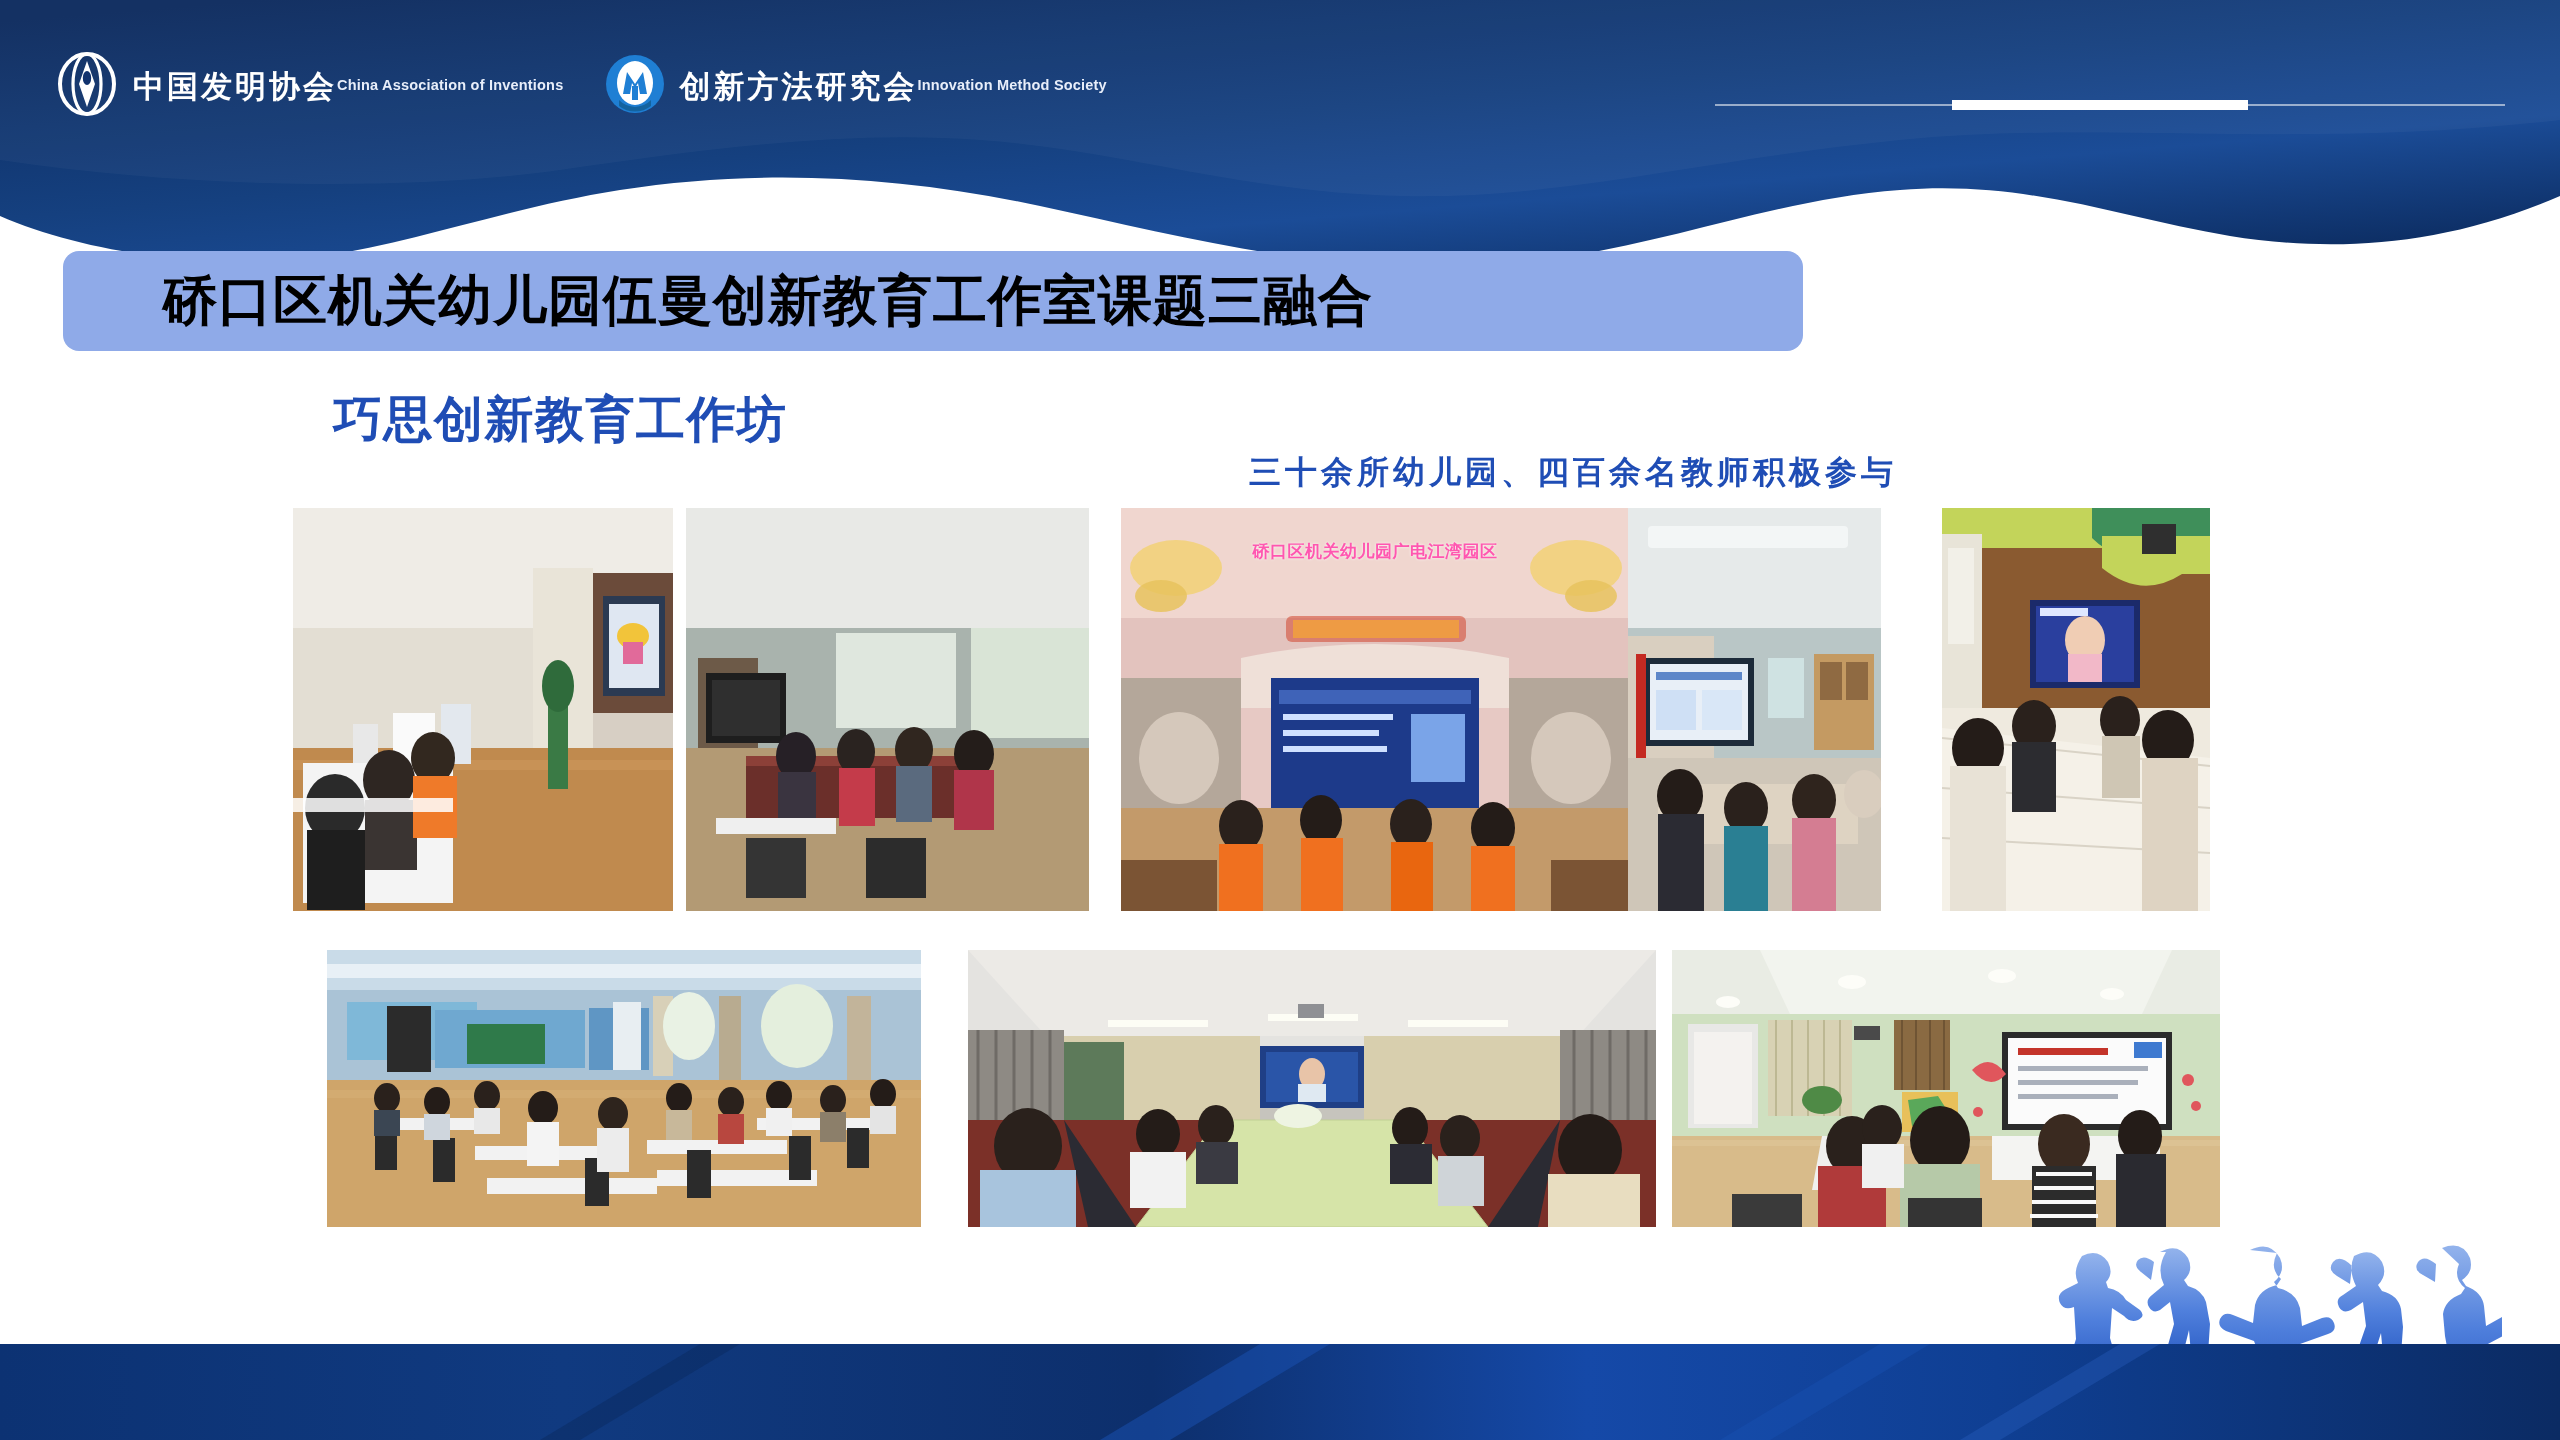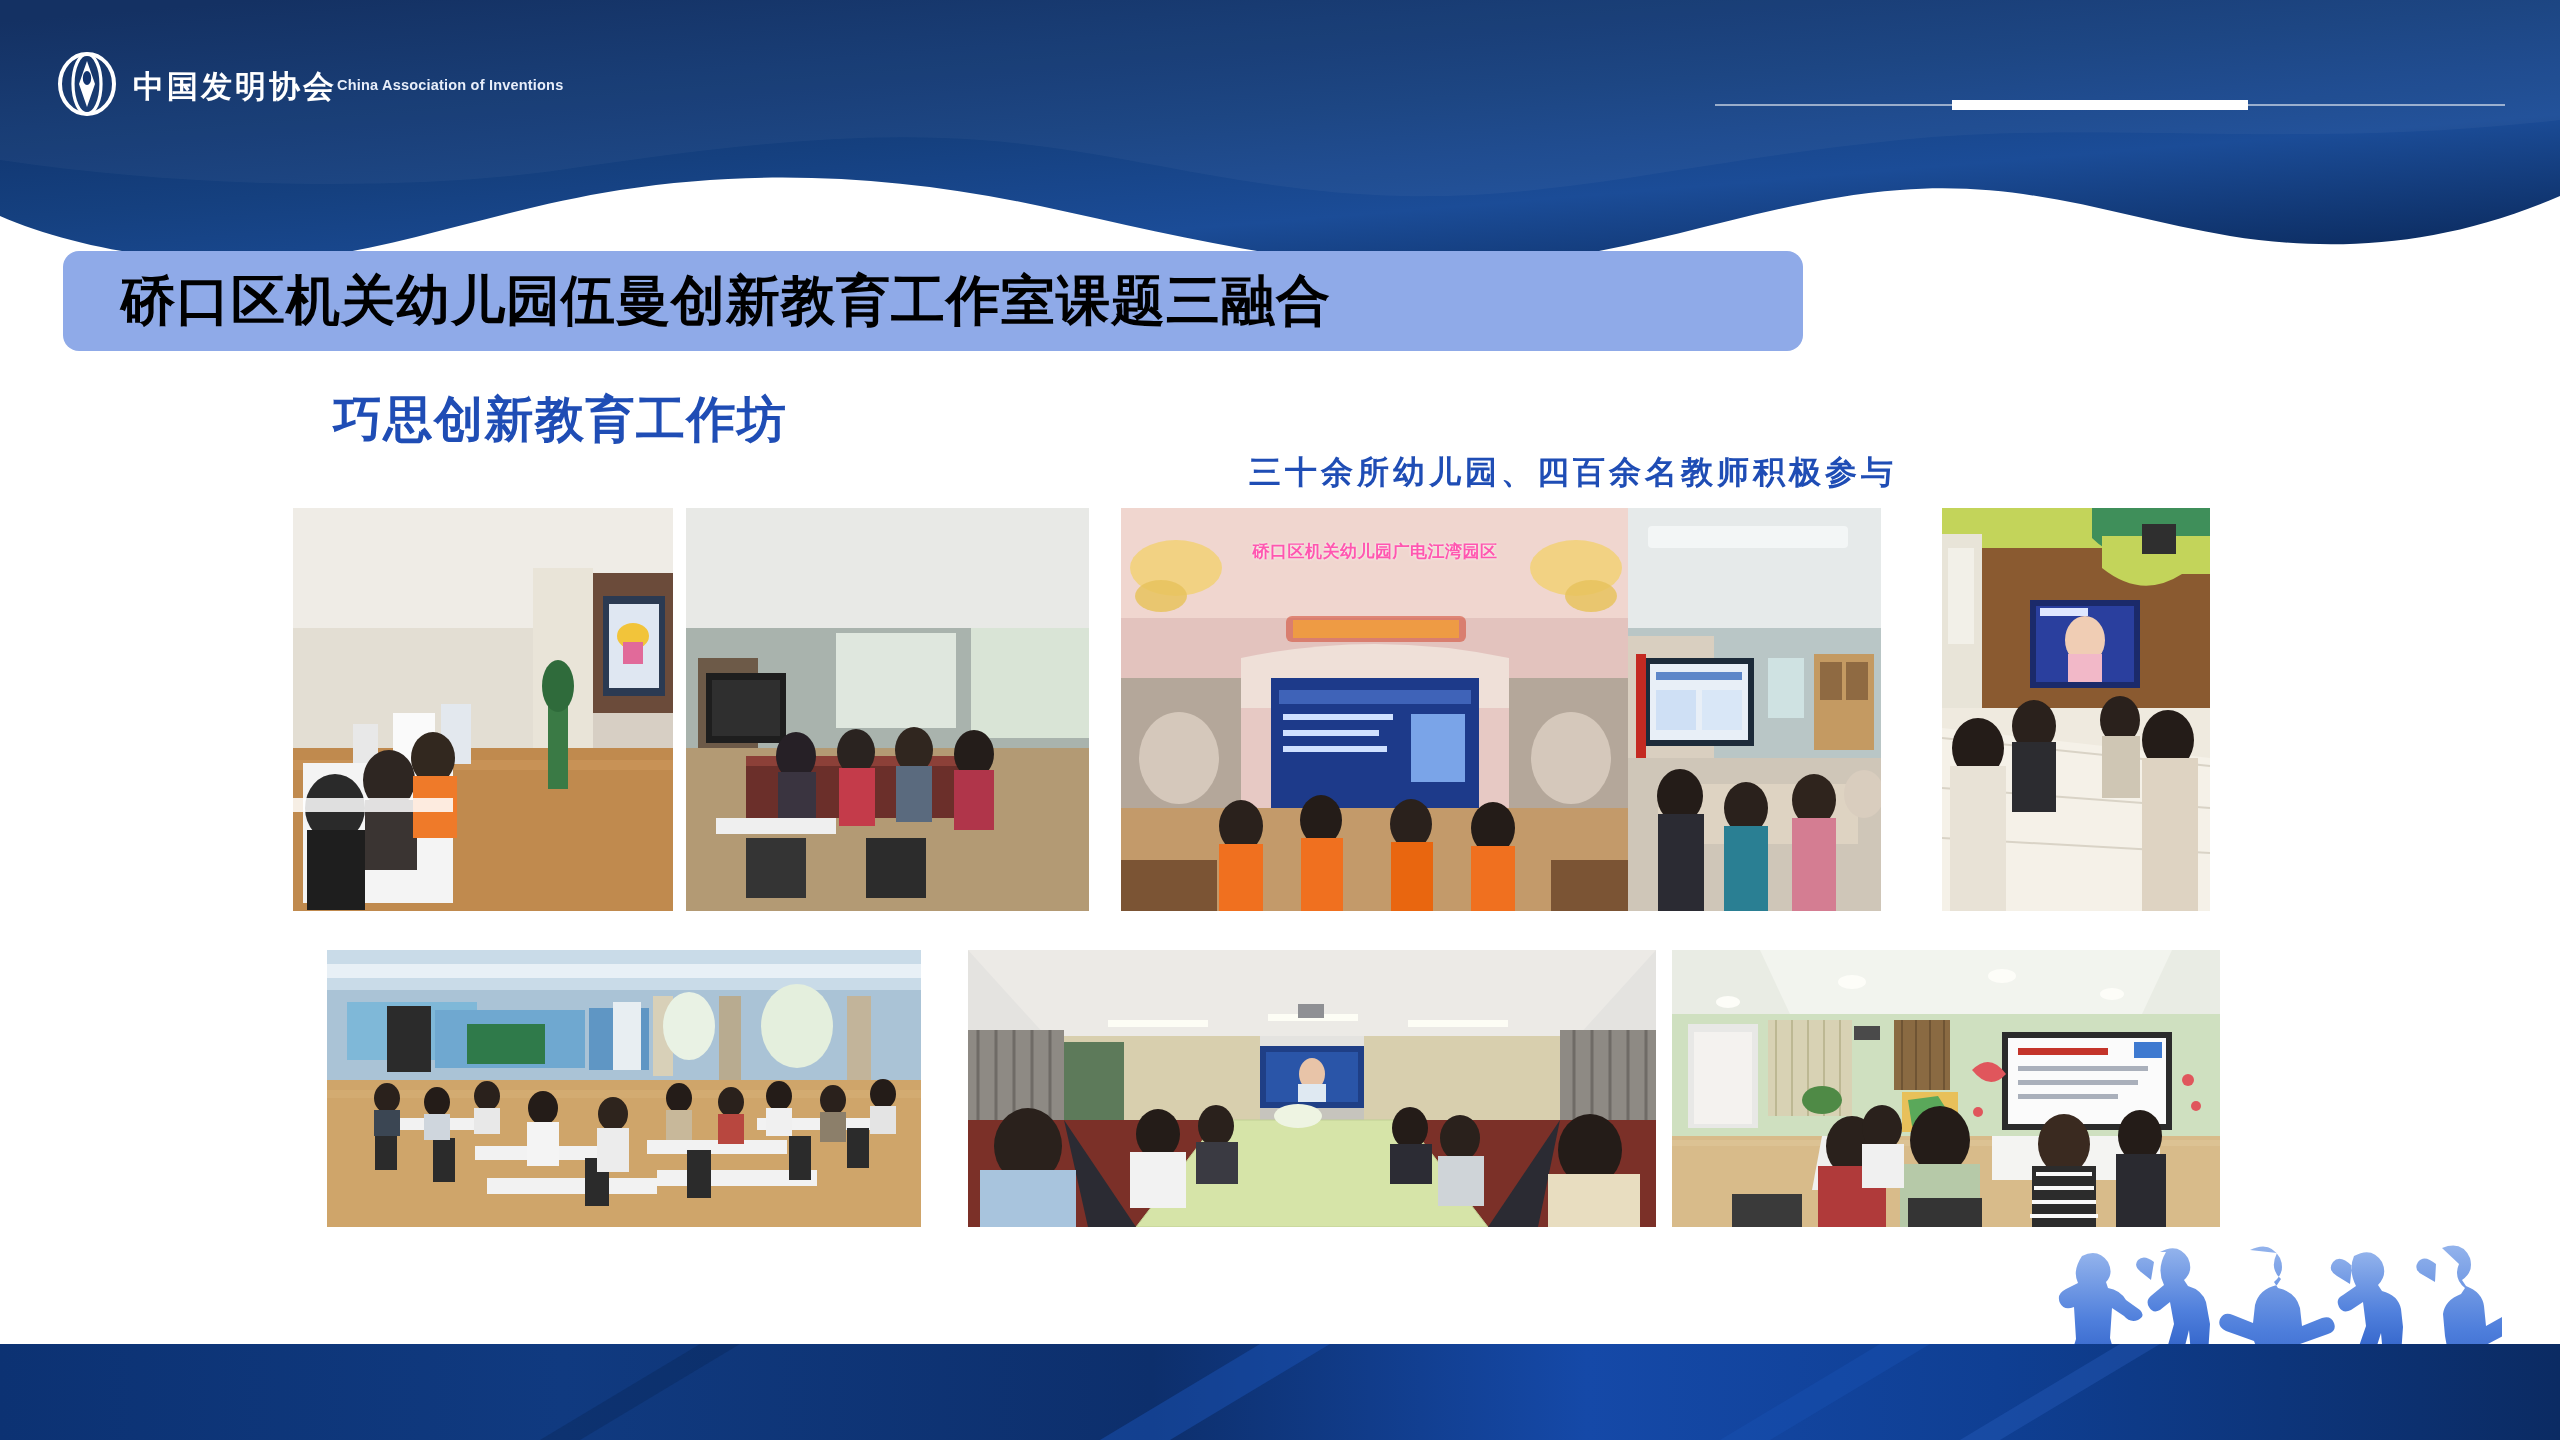--- a/index.html
+++ b/index.html
@@ -27,21 +27,21 @@
   .header-rule { position:relative; margin-top:30px; width:790px; height:10px; margin-left:auto; }
   .header-rule .thin { position:absolute; top:4px; left:0; width:790px; height:2px;
                        background:rgba(255,255,255,.55); }
   .header-rule .thick { position:absolute; top:0; left:237px; width:296px; height:10px;
                         background:#ffffff; }
 
   
   .title-bar { position:absolute; top:251px; left:63px; width:1740px; height:100px;
                background:#8faae8; border-radius:16px; display:flex; align-items:center; z-index:5; }
   .title-bar-text { color:#000000; font-size:54px; font-weight:bold; letter-spacing:1px;
-                    margin-left:58px; font-family:"DejaVu Sans","Liberation Sans",sans-serif;
+                    margin-left:100px; font-family:"DejaVu Sans","Liberation Sans",sans-serif;
                     white-space:nowrap; }
 
   
   .heading-left { position:absolute; top:387px; left:333px; z-index:5; }
   .heading-left span { color:#1f4db5; font-size:49px; font-weight:bold; letter-spacing:1.5px;
                        font-family:"DejaVu Sans","Liberation Sans",sans-serif; white-space:nowrap; }
   .heading-right { position:absolute; top:451px; left:1249px; z-index:5; }
   .heading-right span { color:#1f4db5; font-size:32px; font-weight:bold; letter-spacing:4px;
                         font-family:Liberation Mono, monospace; white-space:nowrap; }
 
@@ -105,20 +105,35 @@
             <path d="M32 9 L40 32 L32 55 L24 32 Z" fill="#fff"></path>
             <ellipse cx="32" cy="26" rx="4.2" ry="7" fill="#12336e"></ellipse>
           </svg>
         </span>
         <span class="logo-text">
           <span class="logo-cn">中国发明协会</span>
           <span class="logo-en">China Association of Inventions</span>
         </span>
       </div>
 
+      <div class="logo-group">
+        <span class="logo-mark">
+          <svg width="60" height="60" viewBox="0 0 60 60">
+            <circle cx="30" cy="30" r="29" fill="#1f7fd4"></circle>
+            <ellipse cx="30" cy="29" rx="18" ry="22" fill="#ffffff"></ellipse>
+            <path d="M18 40 L22 18 L30 30 L38 18 L42 40 L35 40 L33 29 L30 34 L27 29 L25 40 Z" fill="#1f7fd4"></path>
+            <rect x="27" y="32" width="6" height="14" fill="#1f7fd4"></rect>
+            <path d="M14 46 A22 22 0 0 0 46 46 L46 52 A26 26 0 0 1 14 52 Z" fill="#14639f"></path>
+          </svg>
+        </span>
+        <span class="logo-text">
+          <span class="logo-cn">创新方法研究会</span>
+          <span class="logo-en">Innovation Method Society</span>
+        </span>
+      </div>
 
     </div>
 
     <div class="header-title">
       <div class="header-rule">
         <span class="thin"></span>
         <span class="thick"></span>
       </div>
     </div>
   </div>

